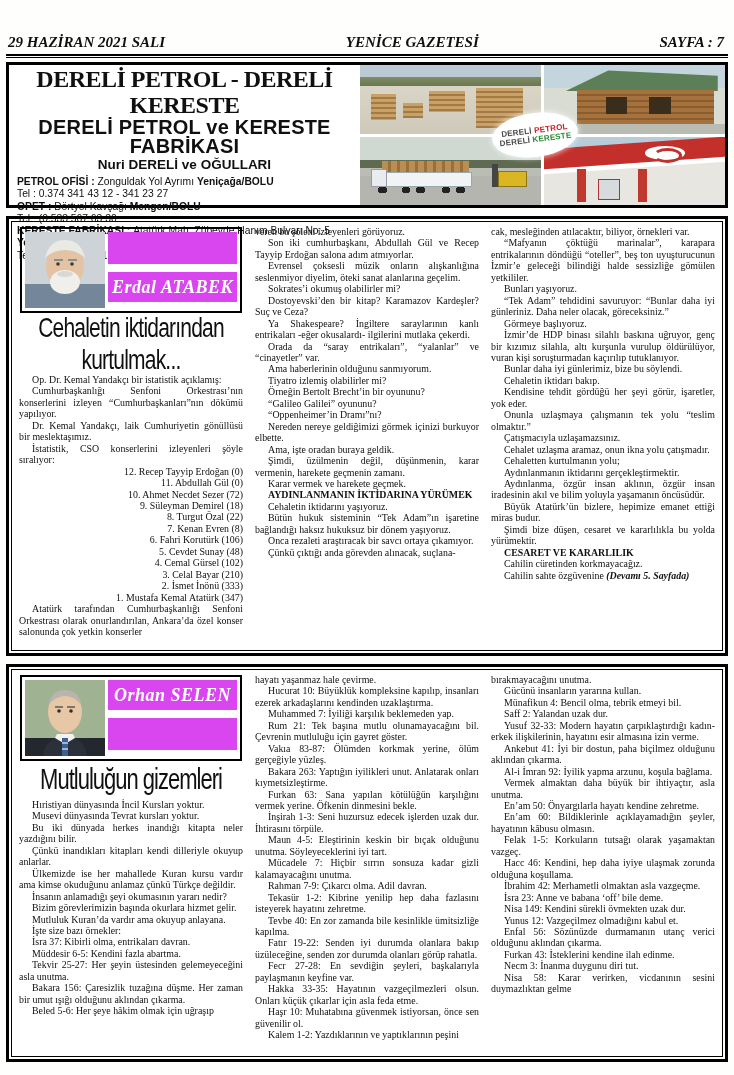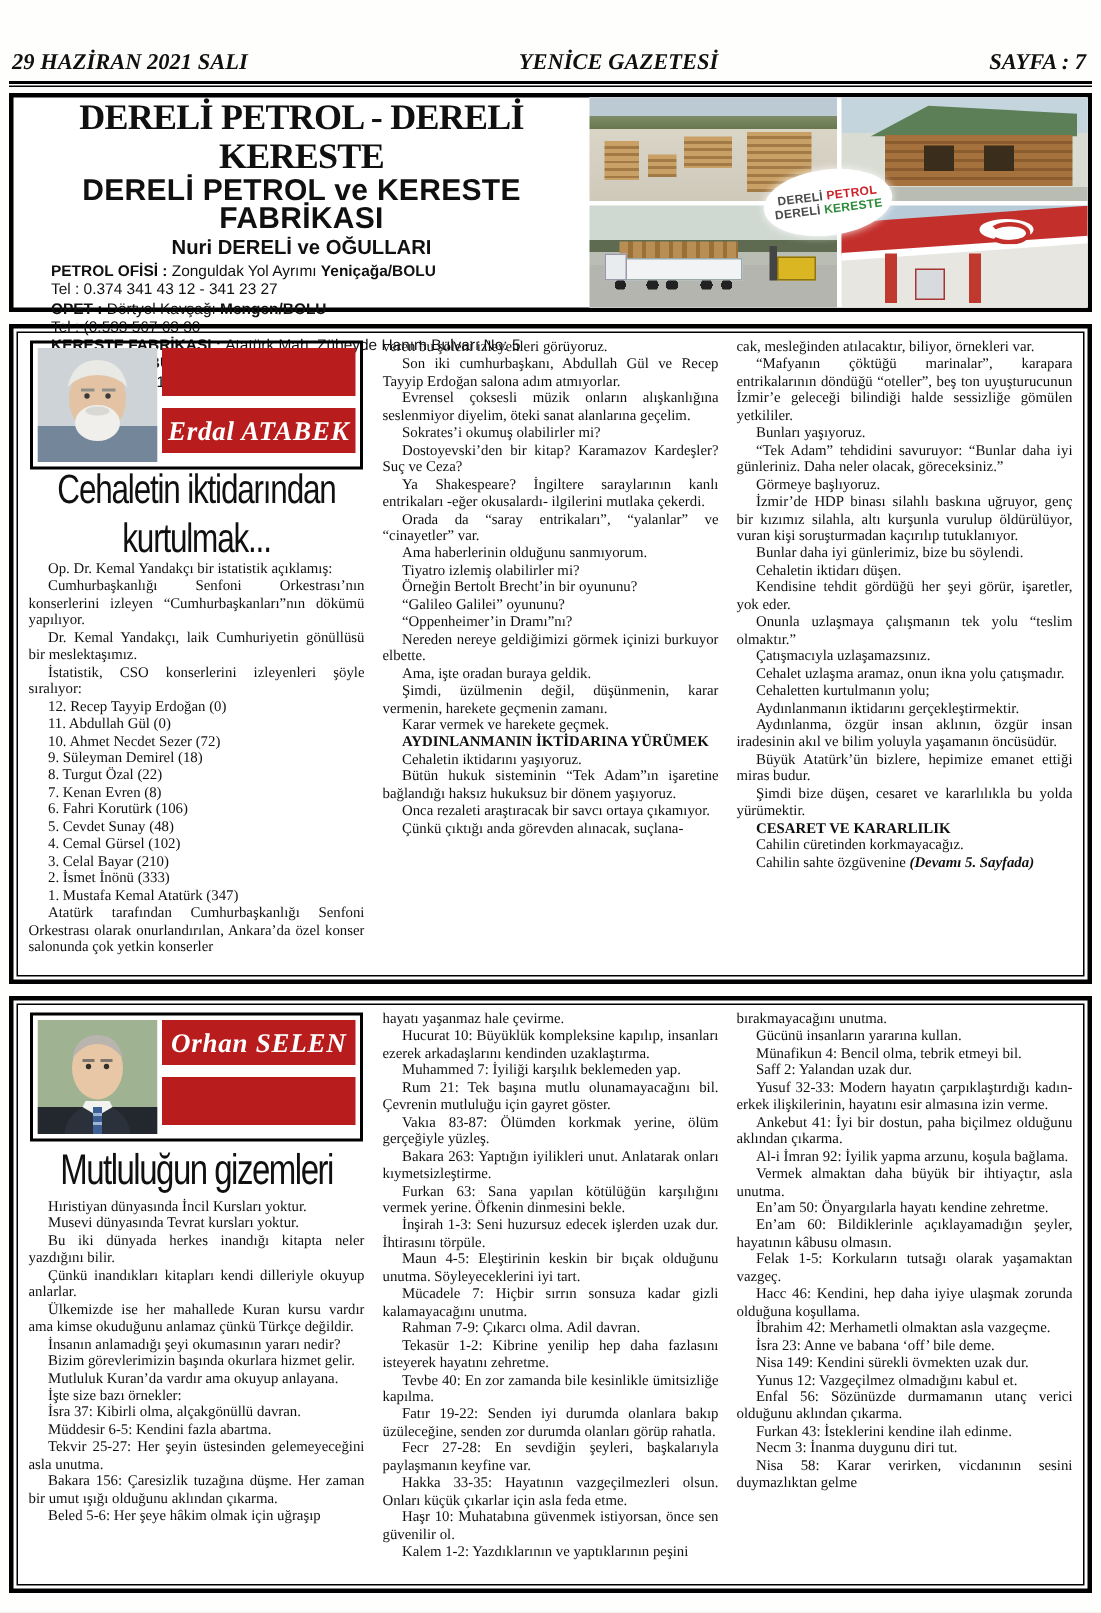--- a/index.html
+++ b/index.html
@@ -7,21 +7,21 @@
         font-family:"Liberation Serif",serif;color:#101010;overflow:hidden;}
   
   .masthead{display:flex;justify-content:space-between;align-items:center;
             padding:34px 10px 3px 8px;font-style:italic;font-weight:bold;font-size:15px;
             font-family:"Liberation Serif",serif;}
   .rule{margin:0 6px;background:#000;}
   .rule.thick{height:2px;}
   .rule.thin{height:1px;margin-top:1px;}
   
   .ad-box{margin:4px 6px 0;border:3px solid #000;height:140px;display:flex;background:#fff;}
-  .ad-text{width:384px;padding:1px 25px 0;box-sizing:border-box;}
+  .ad-text{width:351px;padding:1px 8px 0;box-sizing:border-box;}
   .ad-title{font-family:"Liberation Serif",serif;font-weight:bold;font-size:24px;
             text-align:center;letter-spacing:-0.5px;line-height:26px;}
   .ad-subtitle{font-family:"Liberation Sans",sans-serif;font-weight:bold;font-size:20px;
                text-align:center;letter-spacing:0.2px;line-height:19px;}
   .ad-owner{font-family:"Liberation Sans",sans-serif;font-weight:bold;font-size:13.5px;
             text-align:center;line-height:17px;margin-bottom:3px;}
   .ad-contacts{font-family:"Liberation Sans",sans-serif;font-size:10.3px;line-height:12.3px;}
   .contact-line .b{font-weight:bold;}
   .ad-photos{flex:1;position:relative;background:#fff;}
   .photo-grid{position:absolute;inset:0;display:grid;grid-template-columns:1fr 1fr;
@@ -65,38 +65,38 @@
   
   .art{margin:8px 6px 0;border:3px solid #000;padding:2px;background:#fff;}
   .art-inner{border:1px solid #000;padding:4px 7px;display:flex;gap:12px;}
   .art1 .art-inner{height:420px;}
   .art2 .art-inner{height:378px;}
   .col{flex:1;min-width:0;overflow:hidden;}
   
   .author{border:2px solid #000;height:76px;padding:3px;display:flex;gap:3px;margin:1px 1px 5px;box-sizing:content-box;}
   .author svg{width:80px;height:76px;flex:none;}
   .bands{flex:1;display:flex;flex-direction:column;}
-  .band.black{background:#b91c1c;}
+  .band.black{background:#d946ef;}
   .band.grow{flex:1;}
   .band.gap{height:8px;background:#fff;}
   .band.name{height:30px;color:#fff;font-style:italic;font-weight:bold;font-size:18px;
              font-family:"Liberation Serif",serif;display:flex;align-items:center;justify-content:center;
              letter-spacing:0.5px;}
   .band.footer{height:6px;background:#fff;}
   
   .headline{margin:2px 0 6px;text-align:center;font-family:"Liberation Sans",sans-serif;font-weight:normal;}
   .headline .hstretch{display:inline-block;transform:scaleY(1.3);transform-origin:center;}
   .h1a{font-size:21px;line-height:25px;letter-spacing:-0.8px;}
   .h2a{font-size:22px;line-height:27px;letter-spacing:-1px;}
   
   .art-body{font-size:9.9px;line-height:11.45px;text-align:justify;}
   .para{margin:0;text-indent:13px;}
   .para.cont{text-indent:0;}
   .para.sub{font-weight:bold;}
-  .para.li{text-align:left;}
+  .para.li{text-align:right;}
   .tail{font-weight:bold;font-style:italic;white-space:nowrap;}
 </style>
 </head>
 <body>
 
 <div class="page">
 
   <header class="masthead">
     <span>29 HAZİRAN 2021 SALI</span>
     <span>YENİCE GAZETESİ</span>
@@ -242,21 +242,21 @@
       </div>
       <div class="col">
         <div class="art-body">
             <p class="para cont">cak, mesleğinden atılacaktır, biliyor, örnekleri var.</p>
             <p class="para p">“Mafyanın çöktüğü marinalar”, karapara entrikalarının döndüğü “oteller”, beş ton uyuşturucunun İzmir’e geleceği bilindiği halde sessizliğe gömülen yetkililer.</p>
             <p class="para p">Bunları yaşıyoruz.</p>
             <p class="para p">“Tek Adam” tehdidini savuruyor: “Bunlar daha iyi günleriniz. Daha neler olacak, göreceksiniz.”</p>
             <p class="para p">Görmeye başlıyoruz.</p>
             <p class="para p">İzmir’de HDP binası silahlı baskına uğruyor, genç bir kızımız silahla, altı kurşunla vurulup öldürülüyor, vuran kişi soruşturmadan kaçırılıp tutuklanıyor.</p>
             <p class="para p">Bunlar daha iyi günlerimiz, bize bu söylendi.</p>
-            <p class="para p">Cehaletin iktidarı düşen.</p>
+            <p class="para p">Cehaletin iktidarı bakıp.</p>
             <p class="para p">Kendisine tehdit gördüğü her şeyi görür, işaretler, yok eder.</p>
             <p class="para p">Onunla uzlaşmaya çalışmanın tek yolu “teslim olmaktır.”</p>
             <p class="para p">Çatışmacıyla uzlaşamazsınız.</p>
             <p class="para p">Cehalet uzlaşma aramaz, onun ikna yolu çatışmadır.</p>
             <p class="para p">Cehaletten kurtulmanın yolu;</p>
             <p class="para p">Aydınlanmanın iktidarını gerçekleştirmektir.</p>
             <p class="para p">Aydınlanma, özgür insan aklının, özgür insan iradesinin akıl ve bilim yoluyla yaşamanın öncüsüdür.</p>
             <p class="para p">Büyük Atatürk’ün bizlere, hepimize emanet ettiği miras budur.</p>
             <p class="para p">Şimdi bize düşen, cesaret ve kararlılıkla bu yolda yürümektir.</p>
             <p class="para sub">CESARET VE KARARLILIK</p>
@@ -299,21 +299,21 @@
         <div class="art-body">
             <p class="para p">Hıristiyan dünyasında İncil Kursları yoktur.</p>
             <p class="para p">Musevi dünyasında Tevrat kursları yoktur.</p>
             <p class="para p">Bu iki dünyada herkes inandığı kitapta neler yazdığını bilir.</p>
             <p class="para p">Çünkü inandıkları kitapları kendi dilleriyle okuyup anlarlar.</p>
             <p class="para p">Ülkemizde ise her mahallede Kuran kursu vardır ama kimse okuduğunu anlamaz çünkü Türkçe değildir.</p>
             <p class="para p">İnsanın anlamadığı şeyi okumasının yararı nedir?</p>
             <p class="para p">Bizim görevlerimizin başında okurlara hizmet gelir.</p>
             <p class="para p">Mutluluk Kuran’da vardır ama okuyup anlayana.</p>
             <p class="para p">İşte size bazı örnekler:</p>
-            <p class="para p">İsra 37: Kibirli olma, alçakgönüllü davran.</p>
+            <p class="para p">İsra 37: Kibirli olma, entrikaları davran.</p>
             <p class="para p">Müddesir 6-5: Kendini fazla abartma.</p>
             <p class="para p">Tekvir 25-27: Her şeyin üstesinden gelemeyeceğini asla unutma.</p>
             <p class="para p">Bakara 156: Çaresizlik tuzağına düşme. Her zaman bir umut ışığı olduğunu aklından çıkarma.</p>
             <p class="para p">Beled 5-6: Her şeye hâkim olmak için uğraşıp</p>
           </div>
       </div>
       <div class="col">
         <div class="art-body">
             <p class="para cont">hayatı yaşanmaz hale çevirme.</p>
             <p class="para p">Hucurat 10: Büyüklük kompleksine kapılıp, insanları ezerek arkadaşlarını kendinden uzaklaştırma.</p>

